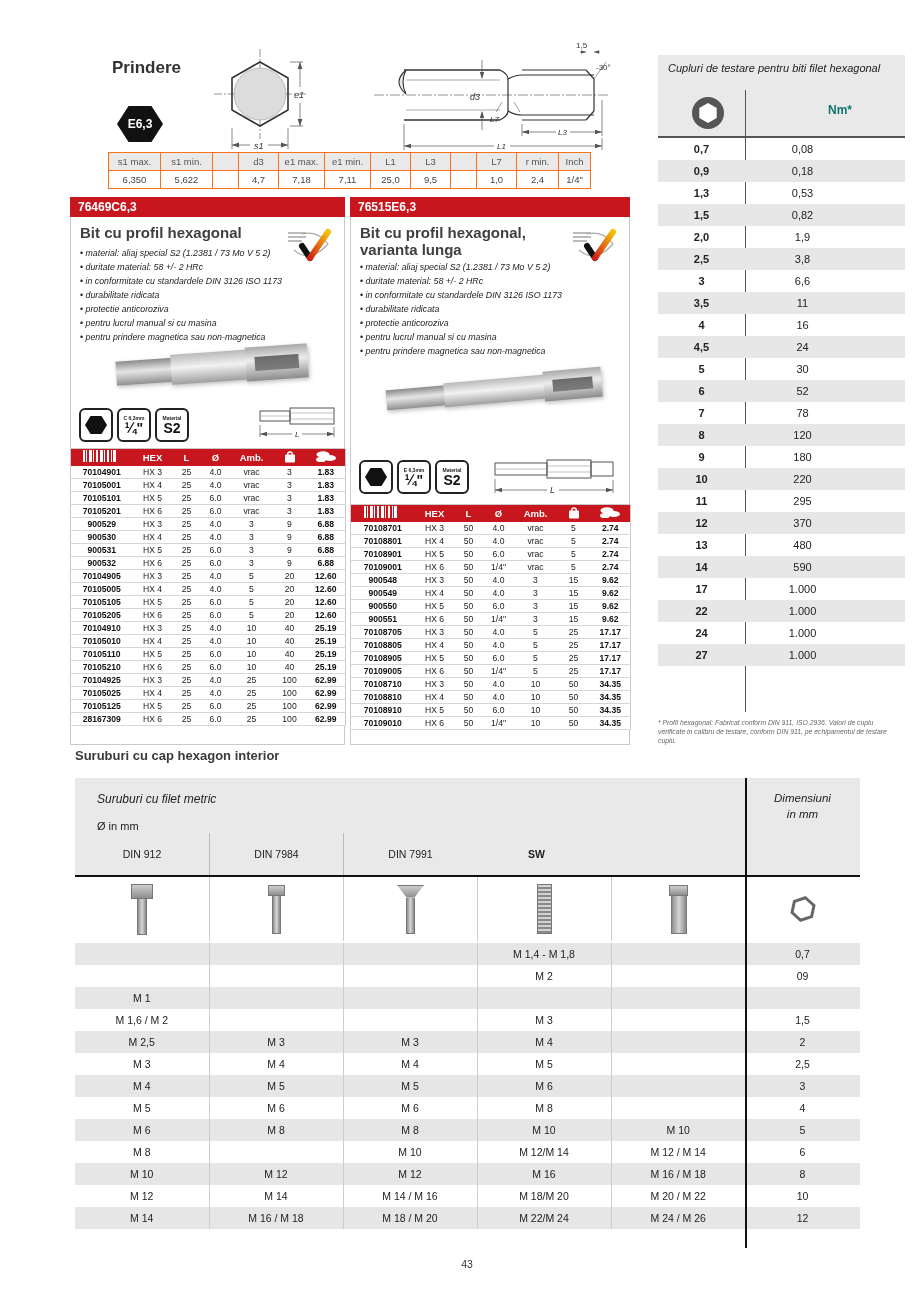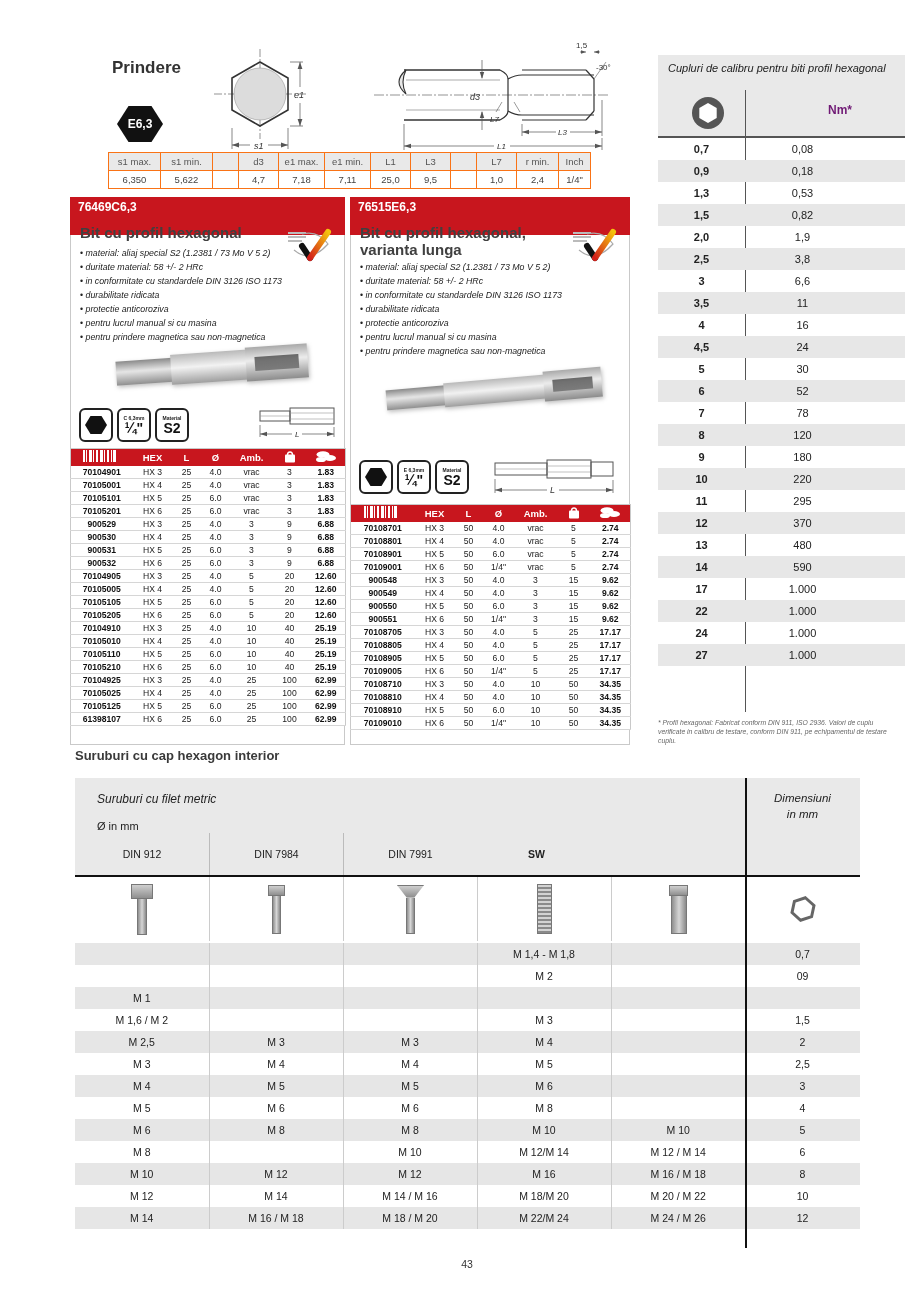--- a/index.html
+++ b/index.html
@@ -17,21 +17,21 @@
 
   .dim-table { position:absolute; left:108px; top:152px; border-collapse:collapse; table-layout:fixed; width:482px; }
   .dim-table td { border:1px solid #f97316; font-size:9.5px; text-align:center; height:18px; color:#444; }
   .dim-table tr:first-child td { background:#e9e9e9; color:#555; }
   .dim-table tr:last-child td { background:#fff; }
 
   
   .product-block { position:absolute; border:1px solid #c9c9c9; background:#fff; }
   .pb-left { left:70px; top:197px; width:275px; height:548px; }
   .pb-right { left:350px; top:197px; width:280px; height:548px; }
-  .pb-bar { position:absolute; left:-1px; top:-1px; right:-1px; height:38px; background:#c8161e; color:#fff;
+  .pb-bar { position:absolute; left:-1px; top:-1px; right:-1px; height:20px; background:#c8161e; color:#fff;
     font-size:12px; font-weight:bold; line-height:20px; padding-left:8px; }
   .pb-title { position:absolute; left:9px; top:26px; font-size:15px; font-weight:bold; color:#404040; line-height:17px; }
   .pb-bullets { position:absolute; left:9px; list-style:none; }
   .pb-left .pb-bullets { top:48px; }
   .pb-right .pb-bullets { top:62px; }
   .pb-bullets li { font-size:8.8px; font-style:italic; color:#222; line-height:14px; }
   .pb-bullets li::before { content:"• "; font-style:normal; }
   .cert-mark { position:absolute; right:8px; top:26px; }
 
   
@@ -56,21 +56,21 @@
   .ptable-right { left:350px; top:504px; width:281px; }
   .ptable thead th { background:#c8161e; color:#fff; font-size:9.5px; font-weight:bold; height:17px; text-align:center; }
   .ptable tbody td { font-size:8.6px; color:#222; text-align:center; height:13px; border-bottom:1px solid #d6d6d6; }
   .ptable tbody td:first-child { font-weight:bold; color:#111; }
   .ptable tbody td:last-child { font-weight:bold; color:#111; }
   .ptable { border:1px solid #c9c9c9; }
 
   
   .torque-head { position:absolute; left:658px; top:55px; width:247px; height:82px; background:#e9e9e9; }
   .torque-title { position:absolute; left:10px; top:6px; width:230px; font-size:11px; font-style:italic; color:#222; line-height:14px; }
-  .torque-nm { position:absolute; left:117px; top:48px; width:130px; text-align:center; font-size:12px; font-weight:bold; color:#701a75; }
+  .torque-nm { position:absolute; left:117px; top:48px; width:130px; text-align:center; font-size:12px; font-weight:bold; color:#0f766e; }
   .torque-hexicon { position:absolute; left:30px; top:38px; }
   .torque-hline { position:absolute; left:658px; top:136px; width:247px; height:2px; background:#555; }
   .torque-vline { position:absolute; left:745px; top:90px; width:1px; height:622px; background:#555; }
   .torque-table { position:absolute; left:658px; top:138px; width:247px; border-collapse:collapse; table-layout:fixed; }
   .torque-table td { height:22px; font-size:11px; text-align:center; color:#222; }
   .torque-table td:first-child { font-weight:bold; }
   .torque-table td:last-child { padding-right:45px; }
   .torque-table tr:nth-child(even) { background:#e7e7e7; }
   .torque-foot { position:absolute; left:658px; top:718px; width:240px; font-size:6.8px; font-style:italic; color:#666; line-height:9px; }
 
@@ -501,21 +501,21 @@
         <tr>
           <td>70105125</td>
           <td>HX 5</td>
           <td>25</td>
           <td>6.0</td>
           <td>25</td>
           <td>100</td>
           <td>62.99</td>
         </tr>
         <tr>
-          <td>61398107</td>
+          <td>28167309</td>
           <td>HX 6</td>
           <td>25</td>
           <td>6.0</td>
           <td>25</td>
           <td>100</td>
           <td>62.99</td>
         </tr>
       </tbody>
   </table>
 
@@ -768,21 +768,21 @@
           <td>50</td>
           <td>1/4"</td>
           <td>10</td>
           <td>50</td>
           <td>34.35</td>
         </tr>
       </tbody>
   </table>
 
   <div class="torque-head">
-    <div class="torque-title">Cupluri de calibru pentru biti profil hexagonal</div>
+    <div class="torque-title">Cupluri de testare pentru biti filet hexagonal</div>
     <svg class="torque-hexicon" width="40" height="40" viewBox="0 0 40 40">
       <circle cx="20" cy="20" r="16" fill="#555"></circle>
       <polygon points="20,10 28.7,15 28.7,25 20,30 11.3,25 11.3,15" fill="#fff"></polygon>
     </svg>
     <div class="torque-nm">Nm*</div>
   </div>
   <div class="torque-hline"></div>
   <div class="torque-vline"></div>
   <table class="torque-table">
     <colgroup>

